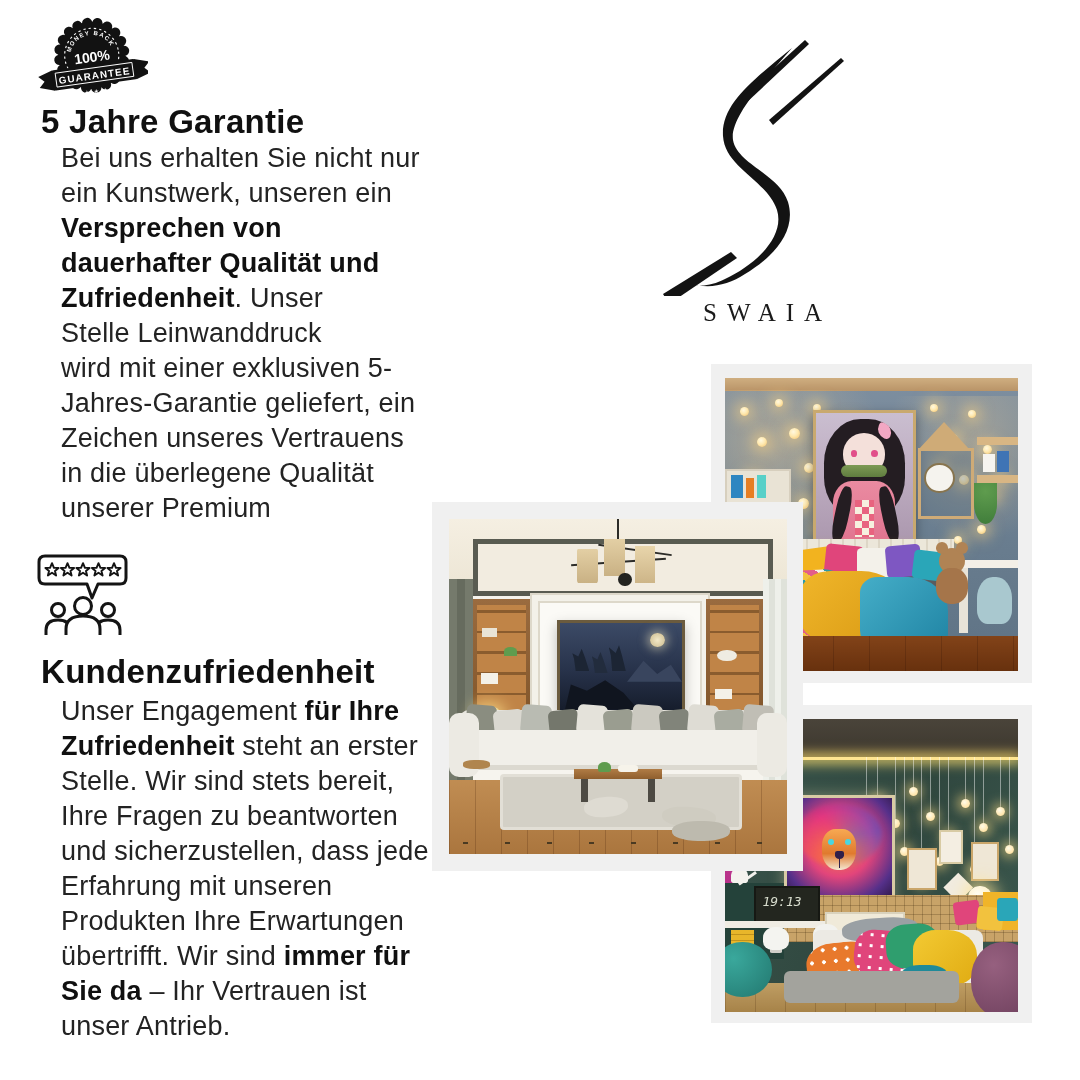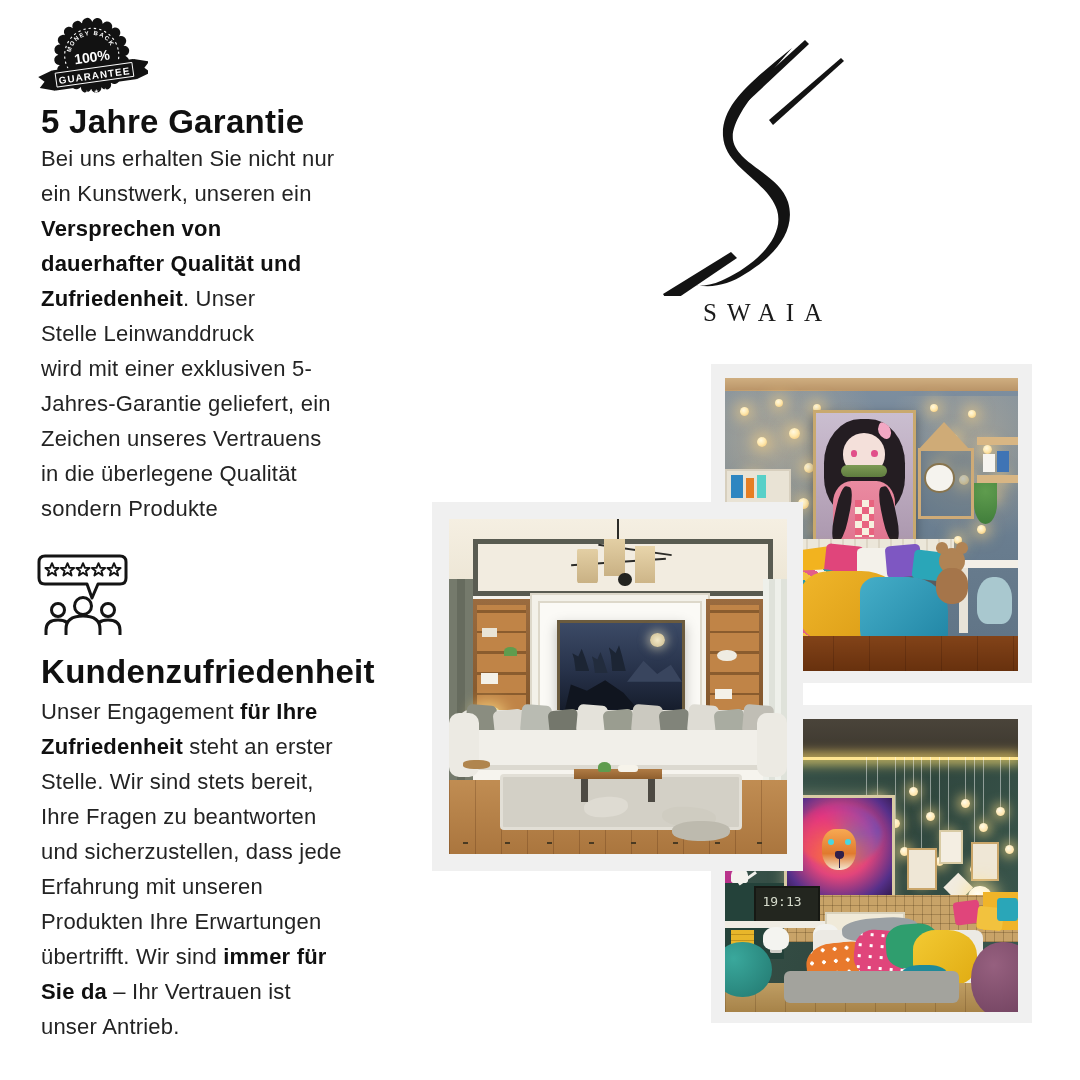--- a/index.html
+++ b/index.html
@@ -1,21 +1,21 @@
 <!DOCTYPE html>
 <html><head>
 <meta charset="utf-8">
 <style>
   html,body{margin:0;padding:0;background:#fff;}
   .canvas{position:relative;width:1080px;height:1080px;background:#ffffff;overflow:hidden;
           font-family:"Liberation Sans","DejaVu Sans",sans-serif;color:#1c1c1c;}
   .abs{position:absolute;}
   
   .h1{font-size:33px;font-weight:700;color:#101010;letter-spacing:.3px;white-space:nowrap;}
-  .para{font-size:22px;line-height:35px;color:#232323;letter-spacing:.2px;}
+  .para{font-size:27px;line-height:35px;color:#232323;letter-spacing:.2px;margin-left:20px;}
   .para .ln{white-space:nowrap;height:35px;}
   .para .b{font-weight:700;color:#101010;}
   
   .brandword{font-family:"Liberation Serif","DejaVu Serif",serif;font-size:25px;color:#1a1a1a;
              letter-spacing:10px;white-space:nowrap;}
   
   .card{position:absolute;background:#f0f0f0;}
   .photo{position:absolute;overflow:hidden;background:#888;}
   .photo *{position:absolute;}
   
@@ -80,21 +80,21 @@
       <div class="ln"><span>Bei uns erhalten Sie nicht nur</span></div>
       <div class="ln"><span>ein Kunstwerk, unseren ein</span></div>
       <div class="ln"><span class="b">Versprechen von</span></div>
       <div class="ln"><span class="b">dauerhafter Qualität und</span></div>
       <div class="ln"><span class="b">Zufriedenheit</span><span>. Unser</span></div>
       <div class="ln"><span>Stelle Leinwanddruck</span></div>
       <div class="ln"><span>wird mit einer exklusiven 5-</span></div>
       <div class="ln"><span>Jahres-Garantie geliefert, ein</span></div>
       <div class="ln"><span>Zeichen unseres Vertrauens</span></div>
       <div class="ln"><span>in die überlegene Qualität</span></div>
-      <div class="ln"><span>sondern Produkte</span></div>
+      <div class="ln"><span>unserer Premium</span></div>
     </div>
 
   <div class="abs" style="left:35px;top:553px;width:96px;height:86px;">
     <svg width="96" height="86" viewBox="0 0 96 86">
       <defs>
         <path id="st" d="M0,-6.8 L1.95,-2.1 L6.6,-2.1 L2.95,0.9 L4.1,5.5 L0,2.7 L-4.1,5.5 L-2.95,0.9 L-6.6,-2.1 L-1.95,-2.1 Z"></path>
       </defs>
       <path d="M10,3 H85 Q91,3 91,9 V25 Q91,31 85,31 H63 L57,45 L52,31 H10 Q4,31 4,25 V9 Q4,3 10,3 Z" fill="#ffffff" stroke="#141414" stroke-width="3" stroke-linejoin="round"></path>
       <g fill="#ffffff" stroke="#141414" stroke-width="1.9" stroke-linejoin="round">
         <use href="#st" x="17" y="17"></use>
@@ -266,21 +266,21 @@
       <div style="left:62%;top:44%;width:9%;height:13%;background:#efe7d6;border:2px solid #caa66a;"></div>
       <div style="left:73%;top:38%;width:7%;height:10%;background:#f4eee2;border:2px solid #d8cba4;"></div>
       <div style="left:84%;top:42%;width:8%;height:12%;background:#efe7d6;border:2px solid #caa66a;"></div>
       <div style="left:76%;top:54%;width:7%;height:7%;background:#f1ece1;transform:rotate(45deg);"></div>
       <div style="left:83%;top:57%;width:8%;height:8%;background:radial-gradient(circle at 40% 35%,#fffdf2,#ffe9ad);border-radius:50%;box-shadow:0 0 16px 6px rgba(255,230,150,.7);"></div>
 
       <div style="left:18%;top:60%;width:82%;height:16%;background:#c8a368;background-image:repeating-linear-gradient(0deg,rgba(60,40,10,.25) 0 1px,transparent 1px 9px),repeating-linear-gradient(90deg,rgba(60,40,10,.25) 0 1px,transparent 1px 9px);"></div>
       <div style="left:88%;top:59%;width:12%;height:13%;background:#f0b429;"></div>
 
       <div style="left:0;top:56%;width:20%;height:26%;background:#24423a;"></div>
-      <div style="left:10%;top:57%;width:21%;height:12%;background:#23261f;border:2px solid #161813;">
+      <div style="left:10%;top:57%;width:21%;height:12%;background:#23261f;border:2px solid #161813;font-style:italic;">
         <div style="left:10%;top:18%;font-family:'DejaVu Sans Mono',monospace;font-size:13px;color:#d7dccd;position:absolute;">19:13</div>
       </div>
       <div style="left:4%;top:54%;width:7%;height:3px;background:#f2f1ec;transform:rotate(-35deg);"></div>
       <div style="left:2%;top:51%;width:6%;height:5%;background:#f4f3ee;border-radius:50% 50% 20% 20%;"></div>
       <div style="left:0%;top:69%;width:34%;height:2.5%;background:#efece3;"></div>
       <div style="left:34%;top:66%;width:26%;height:8%;background:#f0ead9;border:2px solid #d9d2bd;"></div>
       <div style="left:2%;top:72%;width:8%;height:10%;background:#e8b62a;background-image:repeating-linear-gradient(0deg,rgba(120,80,0,.35) 0 1px,transparent 1px 6px);"></div>
       <div style="left:13%;top:71%;width:9%;height:8%;background:#f4f4f0;border-radius:45% 45% 35% 35%;box-shadow:0 10px 0 -7px #cfcfc9,4px 14px 0 -12px #8a8a84;"></div>
       <div style="left:30%;top:70%;width:9%;height:8%;background:#f2f2ee;border-radius:45% 45% 35% 35%;box-shadow:0 10px 0 -7px #cfcfc9;"></div>
 

